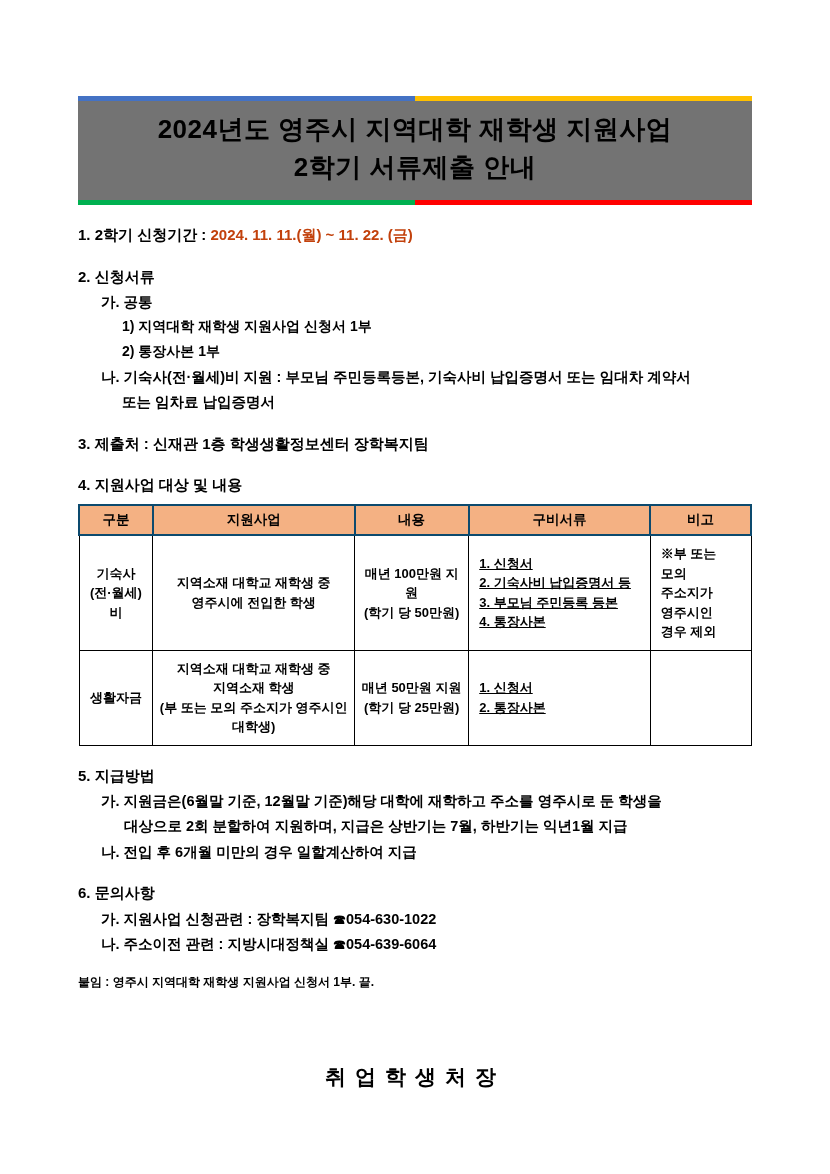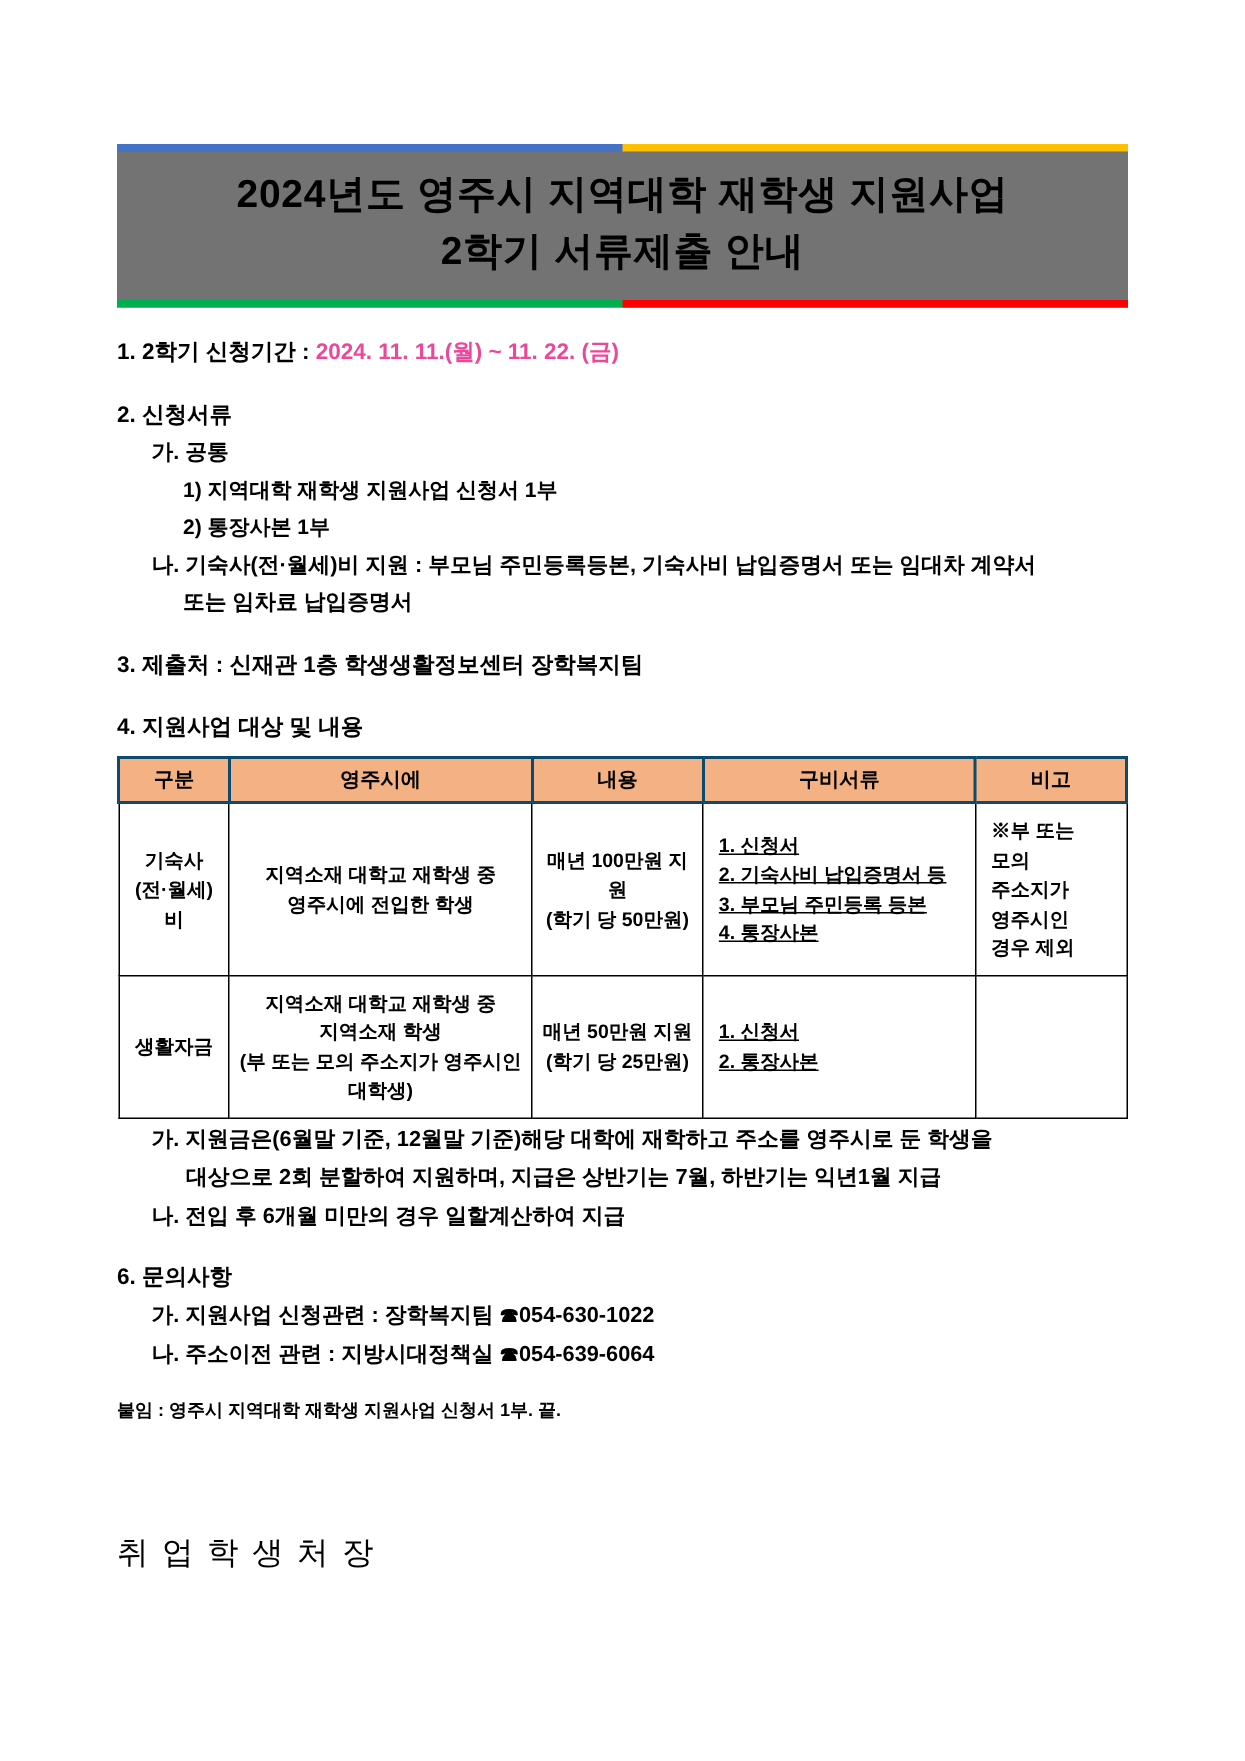--- a/index.html
+++ b/index.html
@@ -59,21 +59,21 @@
   }
 
   
   .sec {
     margin-top: 18px;
     font-size: 15px;
     font-weight: bold;
     line-height: 1.55;
   }
   .red {
-    color: #ec4899;
+    color: #c2410c;
   }
   .lvl1 {
     margin-left: 23px;
     font-size: 14.5px;
     font-weight: bold;
     line-height: 1.55;
   }
   .lvl2 {
     margin-left: 44px;
     font-size: 14px;
@@ -130,22 +130,23 @@
   .col-5 { width: 15%; }
 
   
   .attach {
     margin-top: 18px;
     font-size: 12px;
     font-weight: bold;
   }
   .signature {
     margin-top: 72px;
+    text-align: center;
     font-size: 21px;
-    font-weight: normal;
+    font-weight: bold;
     letter-spacing: 9px;
   }
   .phone-icon {
     font-size: 13px;
   }
 </style>
 </head>
 <body>
 
 <div class="page">
@@ -174,21 +175,21 @@
     <colgroup>
       <col class="col-1">
         <col class="col-2">
         <col class="col-3">
         <col class="col-4">
         <col class="col-5">
     </colgroup>
     <thead>
       <tr>
         <th>구분</th>
-        <th>영주시에</th>
+        <th>지원사업</th>
         <th>내용</th>
         <th>구비서류</th>
         <th>비고</th>
       </tr>
     </thead>
     <tbody>
       <tr>
         <td>
           <div>기숙사</div>
           <div>(전·월세)비</div>
@@ -231,20 +232,21 @@
         </td>
         <td class="left">
           <div class="u">1. 신청서</div>
           <div class="u">2. 통장사본</div>
         </td>
         <td></td>
       </tr>
     </tbody>
   </table>
 
+  <div class="sec">5. 지급방법</div>
   <div class="lvl1 tight">가. 지원금은(6월말 기준, 12월말 기준)해당 대학에 재학하고 주소를 영주시로 둔 학생을</div>
   <div class="lvl1-cont2 tight">대상으로 2회 분할하여 지원하며, 지급은 상반기는 7월, 하반기는 익년1월 지급</div>
   <div class="lvl1 tight">나. 전입 후 6개월 미만의 경우 일할계산하여 지급</div>
 
   <div class="sec">6. 문의사항</div>
   <div class="lvl1 tight">
     <span>가. 지원사업 신청관련 : 장학복지팀 </span><span class="phone-icon">☎</span><span>054-630-1022</span>
   </div>
   <div class="lvl1 tight">
     <span>나. 주소이전 관련 : 지방시대정책실 </span><span class="phone-icon">☎</span><span>054-639-6064</span>

